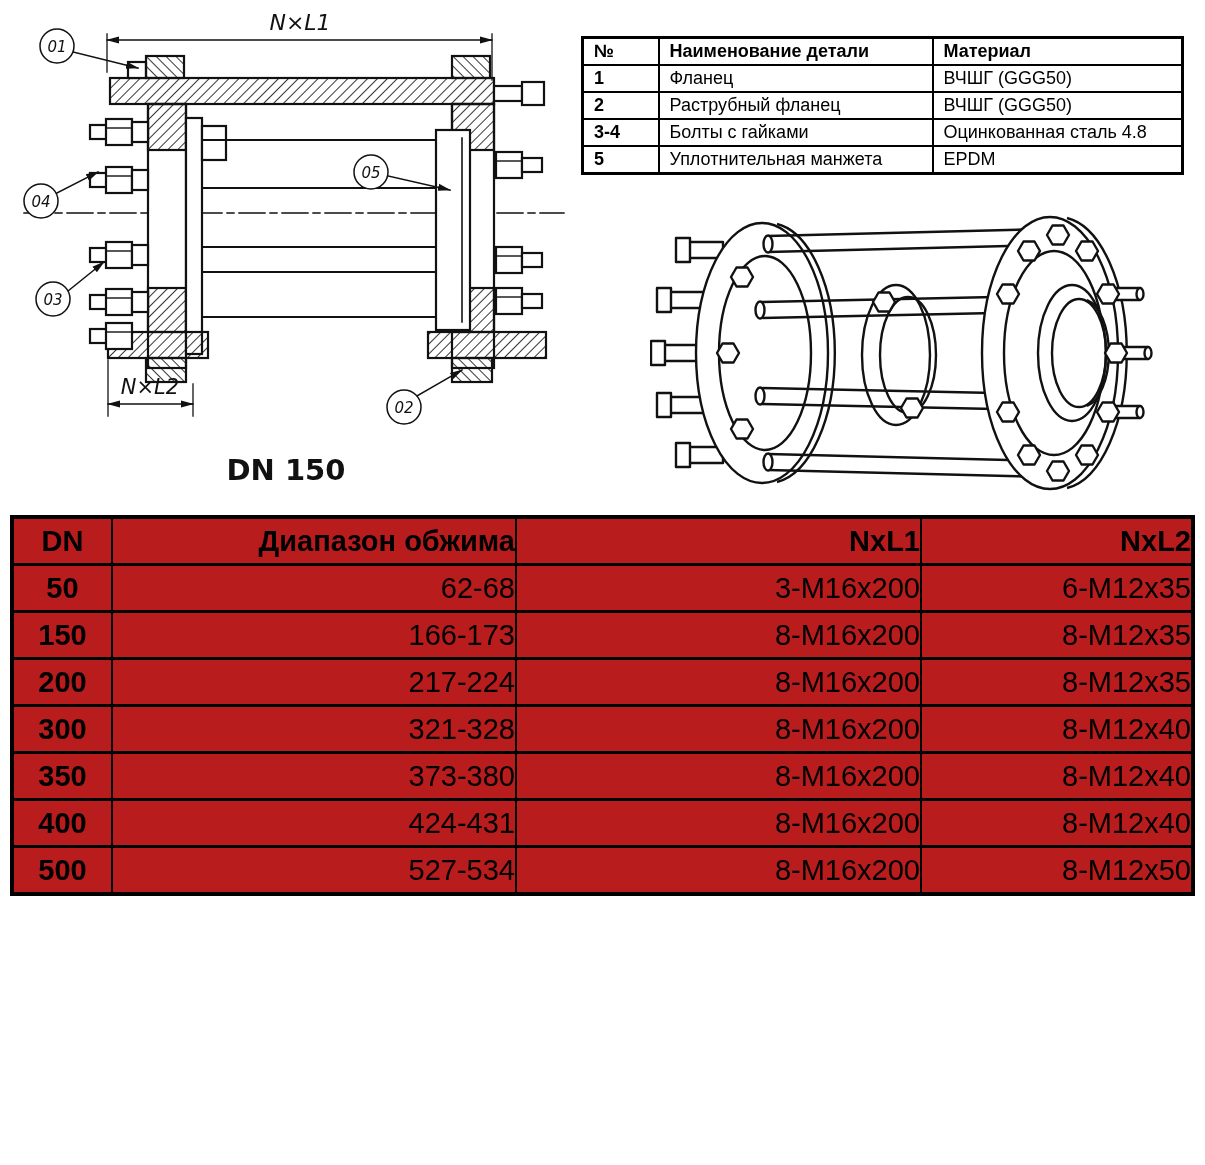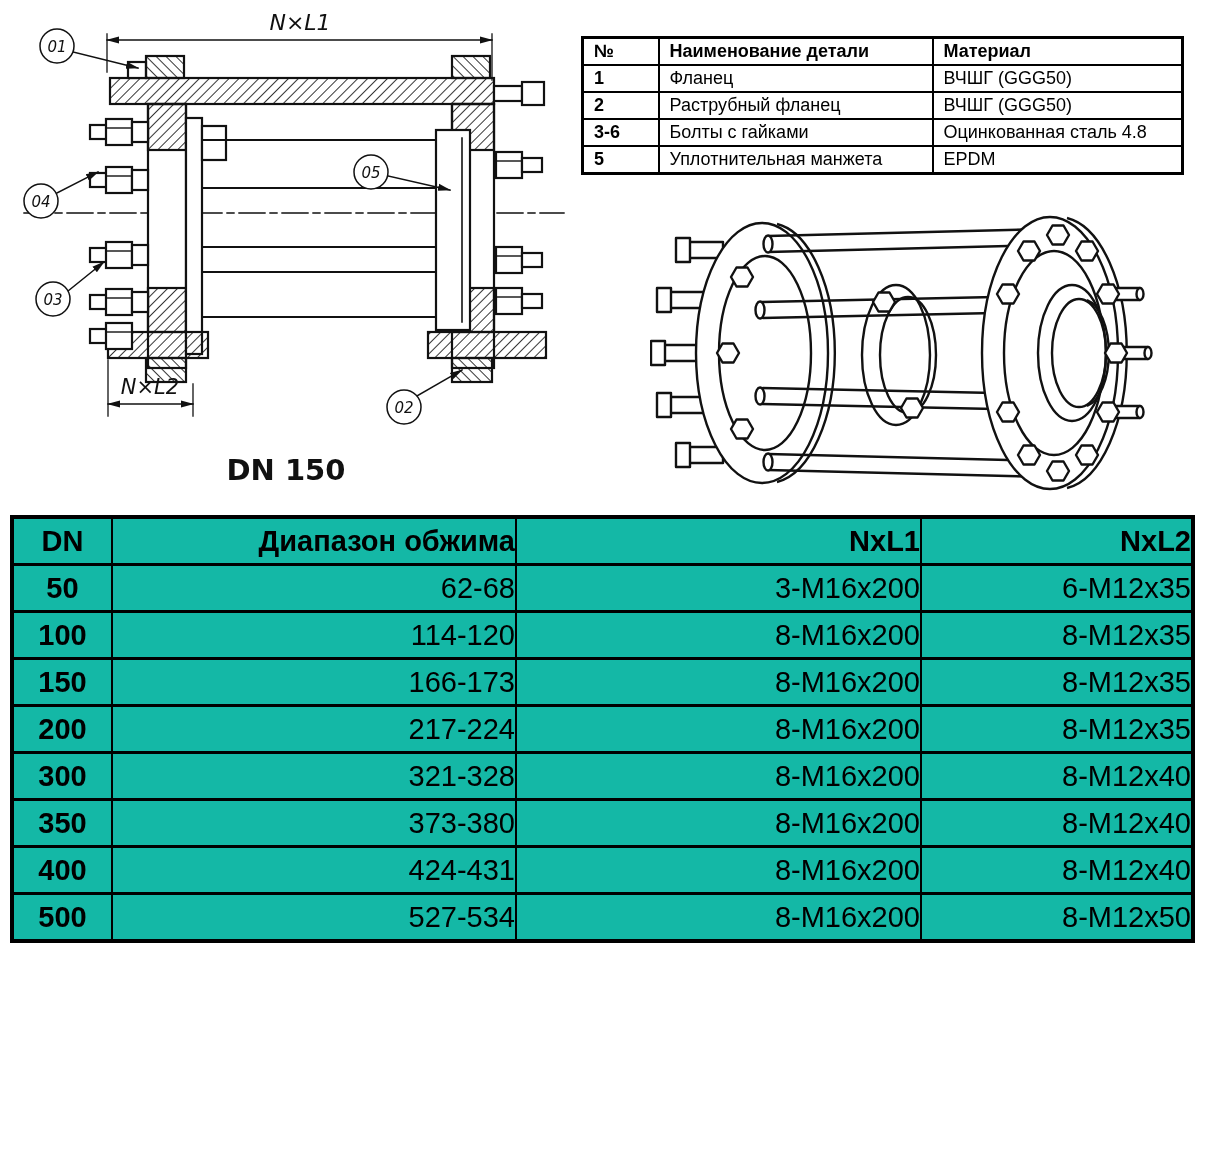--- a/index.html
+++ b/index.html
@@ -25,21 +25,21 @@
   }
   .parts-table th{font-weight:bold;}
   .parts-table td:first-child{font-weight:bold;}
   .parts-table col.c0{width:76px;}
   .parts-table col.c1{width:274px;}
   .parts-table col.c2{width:250px;}
 
   
   .spec-table{
     position:absolute;left:10px;top:515px;border-collapse:collapse;
-    table-layout:fixed;border:4px solid #000;background:#14b8a6;
+    table-layout:fixed;border:4px solid #000;background:#b91c1c;
   }
   .spec-table th,.spec-table td{
     border-left:2px solid #000;border-right:2px solid #000;
     border-top:3px solid #000;border-bottom:3px solid #000;
     height:44px;padding:0 0 0 22px;font-size:29px;text-align:right;
     vertical-align:middle;white-space:nowrap;overflow:hidden;
   }
   .spec-table th{font-weight:bold;}
   .spec-table th:first-child,.spec-table td:first-child{
     text-align:center;font-weight:bold;padding:0;
@@ -334,21 +334,21 @@
         <td>1</td>
         <td>Фланец</td>
         <td>ВЧШГ (GGG50)</td>
       </tr>
       <tr>
         <td>2</td>
         <td>Раструбный фланец</td>
         <td>ВЧШГ (GGG50)</td>
       </tr>
       <tr>
-        <td>3-6</td>
+        <td>3-4</td>
         <td>Болты с гайками</td>
         <td>Оцинкованная сталь 4.8</td>
       </tr>
       <tr>
         <td>5</td>
         <td>Уплотнительная манжета</td>
         <td>EPDM</td>
       </tr>
     </tbody>
 </table>
@@ -369,26 +369,20 @@
       </tr>
     </thead>
   <tbody>
       <tr>
         <td>50</td>
         <td>62-68</td>
         <td>3-M16x200</td>
         <td>6-M12x35</td>
       </tr>
       <tr>
-        <td>100</td>
-        <td>114-120</td>
-        <td>8-M16x200</td>
-        <td>8-M12x35</td>
-      </tr>
-      <tr>
         <td>150</td>
         <td>166-173</td>
         <td>8-M16x200</td>
         <td>8-M12x35</td>
       </tr>
       <tr>
         <td>200</td>
         <td>217-224</td>
         <td>8-M16x200</td>
         <td>8-M12x35</td>

